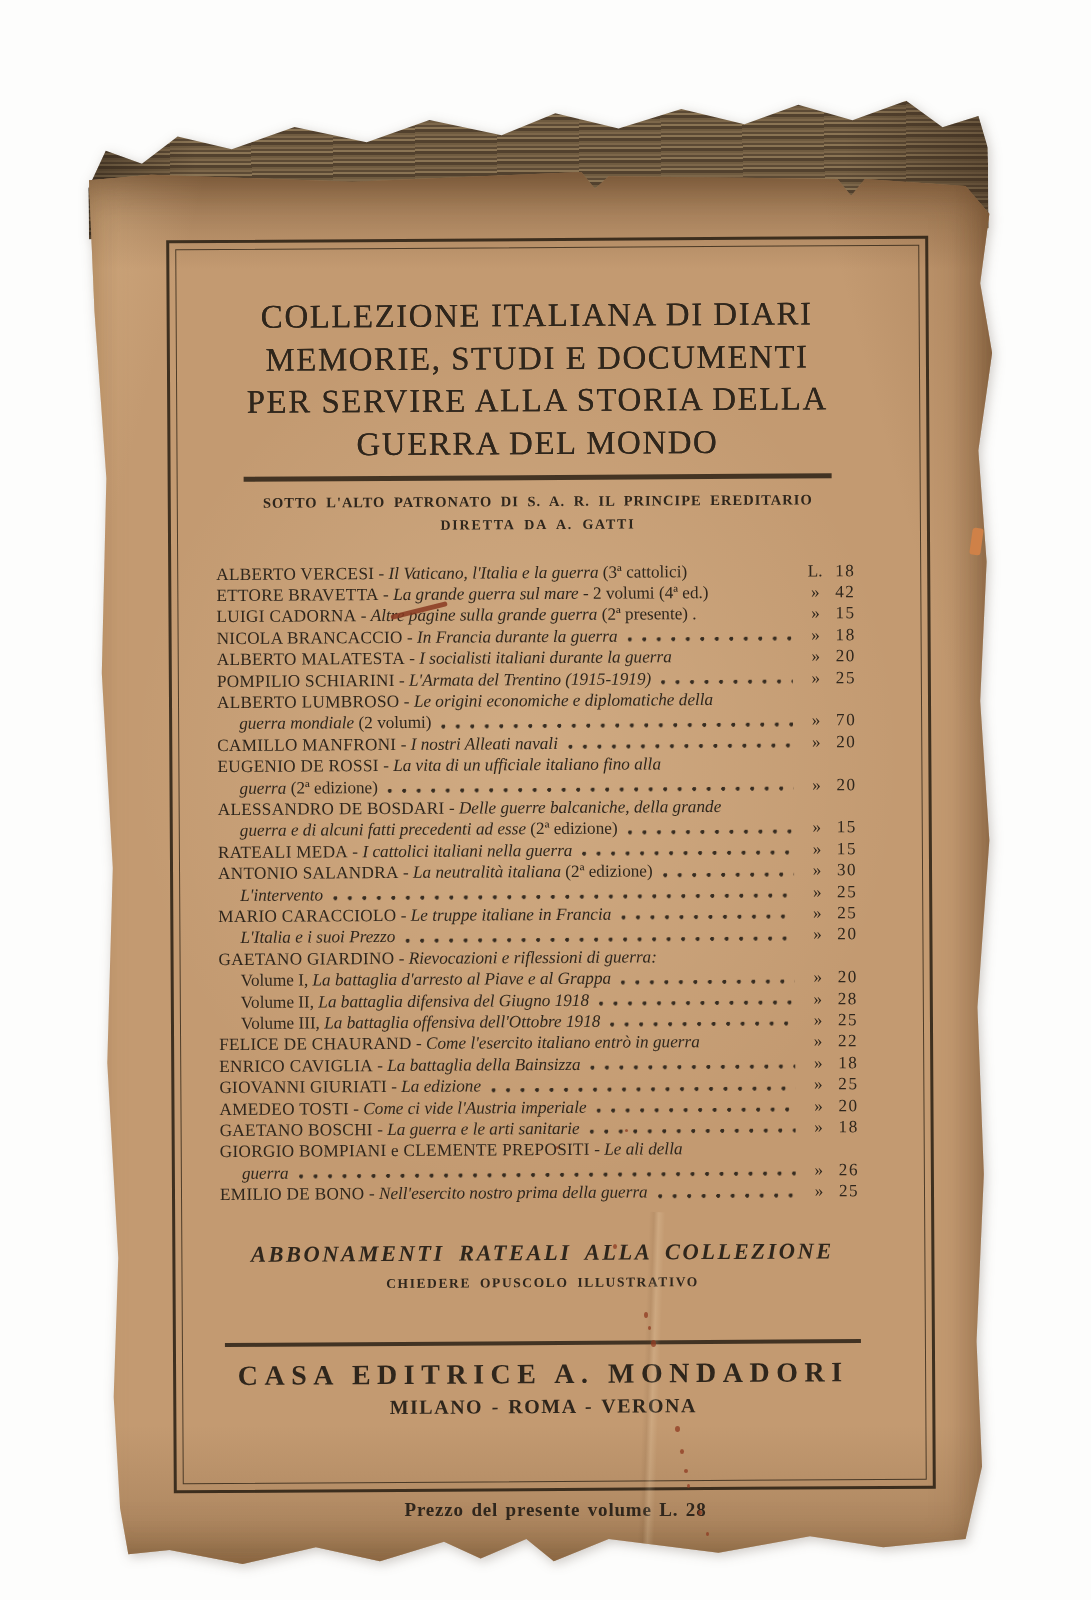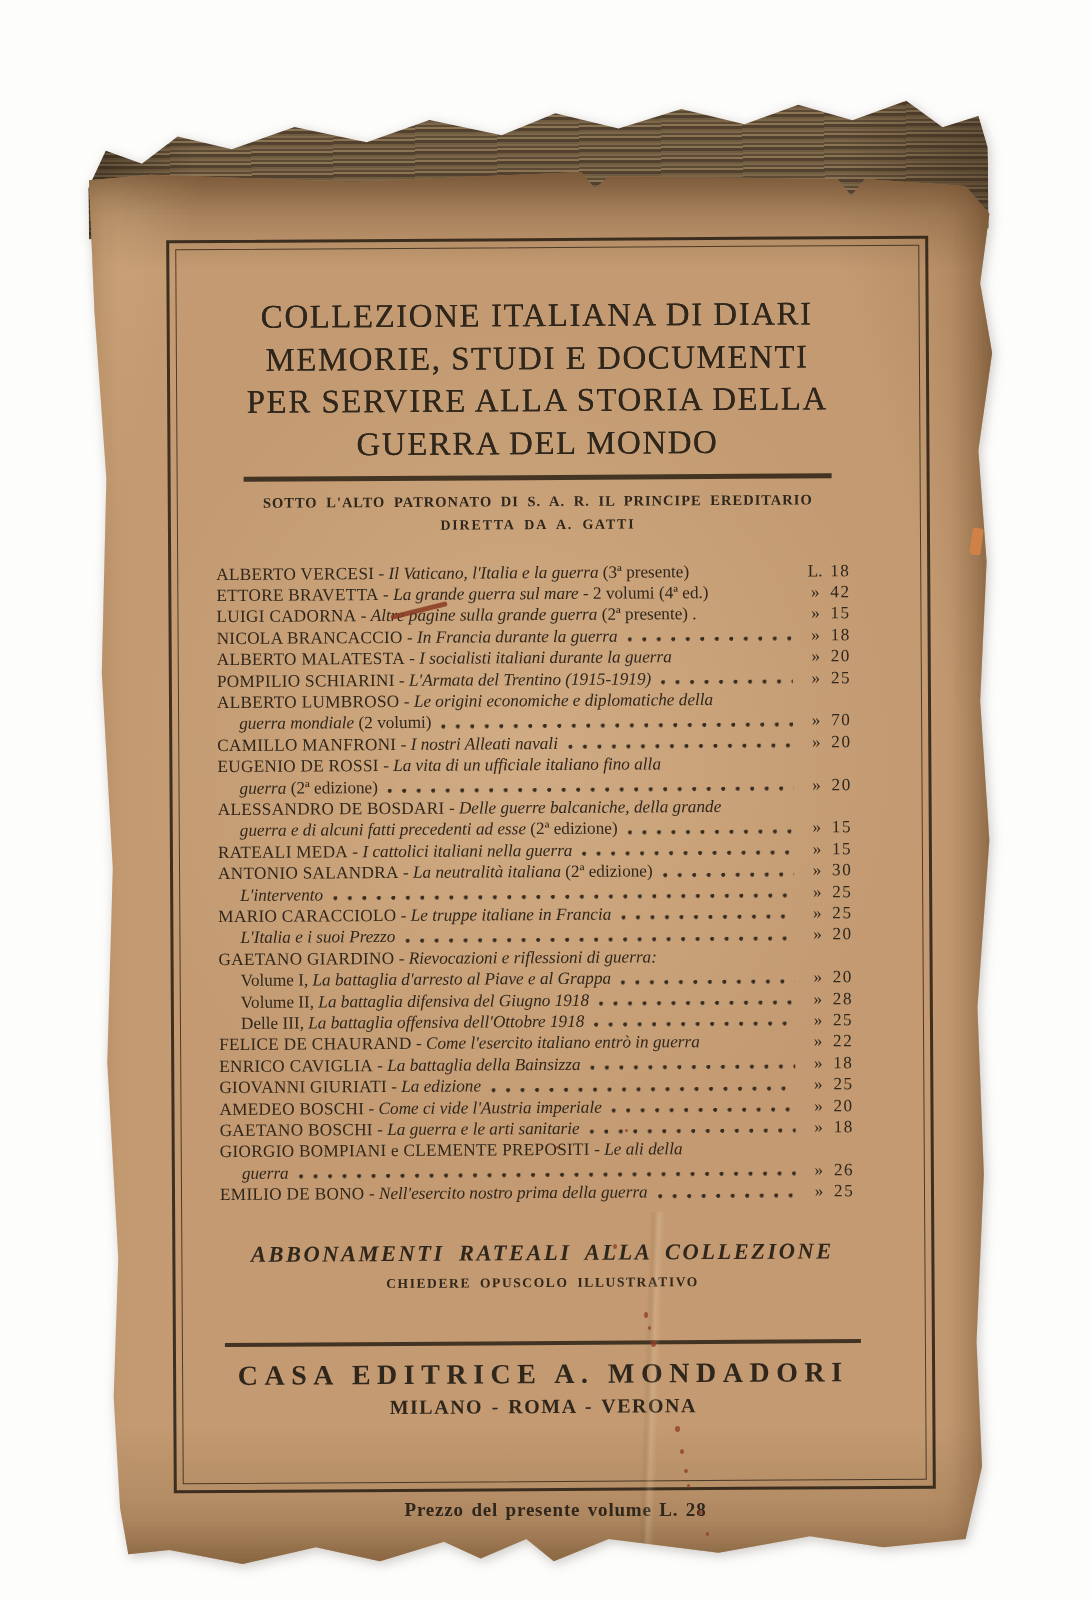--- a/index.html
+++ b/index.html
@@ -43,21 +43,21 @@
   .catalog{margin-top:29px;font-size:17.2px;line-height:21.4px;}
   .row{display:flex;align-items:baseline;white-space:nowrap;}
   .row.indent{padding-left:22px;}
   .author{letter-spacing:.3px;}
   .it{font-style:italic;}
   .leader{flex:1 1 auto;min-width:8px;height:6px;align-self:flex-end;margin:0 8px 4px 10px;
     background-image:radial-gradient(circle at 2.2px 2.8px, rgba(47,38,28,.95) 1.7px, rgba(0,0,0,0) 2.3px);
     background-size:14.5px 6px;background-repeat:repeat-x;}
   .spacer{flex:1 1 auto;min-width:4px;}
   .cur{flex:0 0 30px;text-align:center;}
-  .price{flex:0 0 30px;text-align:left;letter-spacing:1.5px;}
+  .price{flex:0 0 30px;text-align:center;letter-spacing:1.5px;}
 
   .subscription{margin-top:36px;text-align:center;font-style:italic;font-weight:700;font-size:22.5px;
     letter-spacing:2.5px;word-spacing:6px;}
   .subscription-sub{margin-top:9px;text-align:center;font-weight:700;font-size:13.5px;letter-spacing:1.6px;word-spacing:4px;}
 
   .pub-rule{height:4.5px;background:rgba(43,33,21,.85);width:636px;margin:50px auto 0;}
   .publisher{margin-top:13px;text-align:center;font-size:28px;font-weight:700;letter-spacing:6.5px;}
   .cities{margin-top:5px;text-align:center;font-size:20px;font-weight:700;letter-spacing:1.5px;word-spacing:2px;}
 
   .price-note{position:absolute;left:40px;right:0;top:1327px;text-align:center;font-size:19px;font-weight:700;
@@ -90,21 +90,21 @@
           <div>GUERRA DEL MONDO</div>
         </div>
 
         <div class="title-rule"></div>
 
         <div class="patronage">SOTTO L'ALTO PATRONATO DI S. A. R. IL PRINCIPE EREDITARIO</div>
         <div class="directed">DIRETTA DA A. GATTI</div>
 
         <div class="catalog">
             <div class="row">
-              <span class="rowtext"><span class="author">ALBERTO VERCESI</span> - <span class="it">Il Vaticano, l'Italia e la guerra</span><span class="rm"> (3ª presente)</span></span>
+              <span class="rowtext"><span class="author">ALBERTO VERCESI</span> - <span class="it">Il Vaticano, l'Italia e la guerra</span><span class="rm"> (3ª cattolici)</span></span>
               <span class="spacer"></span>
               <span class="cur">L.</span>
               <span class="price">18</span>
             </div>
             <div class="row">
               <span class="rowtext"><span class="author">ETTORE BRAVETTA</span> - <span class="it">La grande guerra sul mare</span><span class="rm"> - 2 volumi (4ª ed.)</span></span>
               <span class="spacer"></span>
               <span class="cur">»</span>
               <span class="price">42</span>
             </div>
@@ -208,21 +208,21 @@
               <span class="cur">»</span>
               <span class="price">20</span>
             </div>
             <div class="row indent">
               <span class="rowtext"><span class="rm">Volume II,</span><span class="it"> La battaglia difensiva del Giugno 1918</span></span>
               <span class="leader"></span>
               <span class="cur">»</span>
               <span class="price">28</span>
             </div>
             <div class="row indent">
-              <span class="rowtext"><span class="rm">Delle III,</span><span class="it"> La battaglia offensiva dell'Ottobre 1918</span></span>
+              <span class="rowtext"><span class="rm">Volume III,</span><span class="it"> La battaglia offensiva dell'Ottobre 1918</span></span>
               <span class="leader"></span>
               <span class="cur">»</span>
               <span class="price">25</span>
             </div>
             <div class="row">
               <span class="rowtext"><span class="author">FELICE DE CHAURAND</span> - <span class="it">Come l'esercito italiano entrò in guerra</span></span>
               <span class="spacer"></span>
               <span class="cur">»</span>
               <span class="price">22</span>
             </div>
@@ -232,21 +232,21 @@
               <span class="cur">»</span>
               <span class="price">18</span>
             </div>
             <div class="row">
               <span class="rowtext"><span class="author">GIOVANNI GIURIATI</span> - <span class="it">La edizione</span></span>
               <span class="leader"></span>
               <span class="cur">»</span>
               <span class="price">25</span>
             </div>
             <div class="row">
-              <span class="rowtext"><span class="author">AMEDEO BOSCHI</span> - <span class="it">Come ci vide l'Austria imperiale</span></span>
+              <span class="rowtext"><span class="author">AMEDEO TOSTI</span> - <span class="it">Come ci vide l'Austria imperiale</span></span>
               <span class="leader"></span>
               <span class="cur">»</span>
               <span class="price">20</span>
             </div>
             <div class="row">
               <span class="rowtext"><span class="author">GAETANO BOSCHI</span> - <span class="it">La guerra e le arti sanitarie</span></span>
               <span class="leader"></span>
               <span class="cur">»</span>
               <span class="price">18</span>
             </div>

